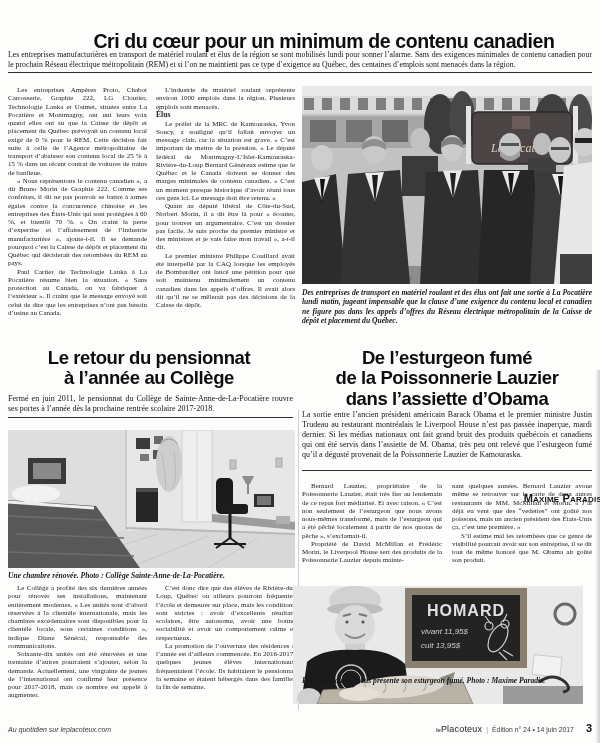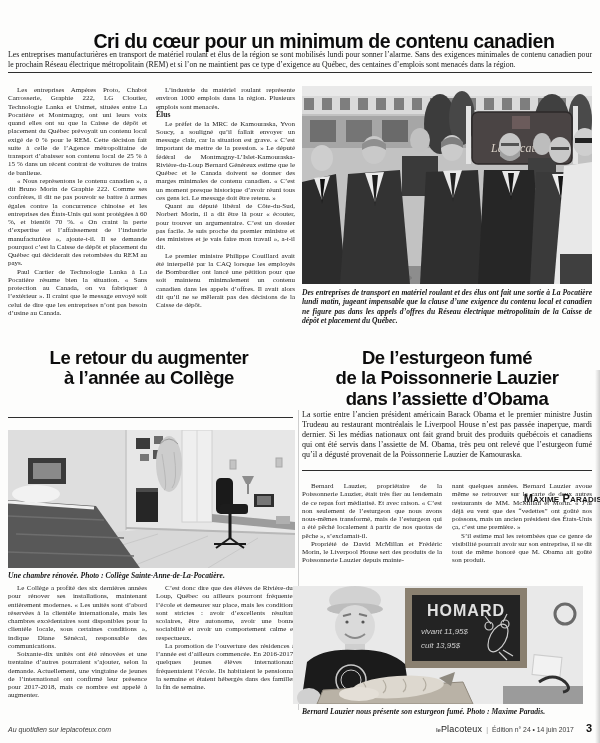--- a/index.html
+++ b/index.html
@@ -130,24 +130,25 @@
       <ellipse cx="283" cy="56" rx="12" ry="14" fill="#cfcfcf"></ellipse>
       <rect x="273" y="52" width="20" height="5" fill="#222222"></rect>
     </svg>
   </div>
 
   <div class="abs caption" style="left:302px;top:288px;width:290px;">Des entreprises de transport en matériel roulant et des élus ont fait une sortie à La Pocatière lundi matin, jugeant impensable que la clause d’une exigence du contenu local et canadien ne figure pas dans les appels d’offres du Réseau électrique métropolitain de la Caisse de dépôt et placement du Québec.</div>
 
   <div class="abs vdivider" style="left:298px;top:410px;height:300px;"></div>
 
   <div class="abs headline h2" style="left:0;width:298px;top:348px;">
-    <div>Le retour du augmenter</div>
+    <div>Le retour du pensionnat</div>
     <div>à l’année au Collège</div>
   </div>
 
+  <div class="abs lede" style="left:8px;width:285px;top:394px;font-size:8px;line-height:1.3;">Fermé en juin 2011, le pensionnat du Collège de Sainte-Anne-de-La-Pocatière rouvre ses portes à l’année dès la prochaine rentrée scolaire 2017-2018.</div>
 
   <div class="abs rule" style="left:8px;width:285px;top:417px;"></div>
   <div class="abs byline" style="left:93px;width:200px;top:418.5px;">Stéphanie Gendron</div>
 
   <div class="abs photo" style="left:8px;top:430px;width:287px;height:138px;">
     <svg width="287" height="138" viewBox="0 0 287 138">
       <rect width="287" height="138" fill="#e7e7e7"></rect>
       <rect width="118" height="138" fill="#dedede"></rect>
       <line x1="118" y1="0" x2="118" y2="100" stroke="#c6c6c6" stroke-width="1.5"></line>
       <polygon points="0,112 150,98 287,104 287,138 0,138" fill="#d8d8d8"></polygon>
@@ -251,21 +252,21 @@
       <ellipse cx="16" cy="112" rx="12" ry="10" fill="#d0d0d0"></ellipse>
       <ellipse cx="152" cy="106" rx="11" ry="9" fill="#cfcfcf"></ellipse>
       <polygon points="30,104 170,96 180,118 24,118" fill="#b9b2a6" stroke="#8f887c"></polygon>
       <ellipse cx="105" cy="101" rx="46" ry="11" fill="#ddd8cf" transform="rotate(-4 105 101)"></ellipse>
       <path d="M70,96 q6,8 0,12 M90,94 q6,8 0,13 M110,93 q6,8 0,13 M130,92 q6,8 0,13" stroke="#b3ada1" stroke-width="1.2" fill="none"></path>
       <ellipse cx="66" cy="108" rx="20" ry="7" fill="#e4dfd7"></ellipse>
       <polygon points="146,92 162,86 158,100" fill="#8f8a80"></polygon>
     </svg>
   </div>
 
-  <div class="abs caption" style="left:302px;top:707px;width:290px;text-align:left;font-style:italic;">Bernard Lauzier nous présente son esturgeon fumé. Photo : Maxime Paradis.</div>
+  <div class="abs caption" style="left:302px;top:676px;width:290px;text-align:left;font-style:italic;">Bernard Lauzier nous présente son esturgeon fumé. Photo : Maxime Paradis.</div>
 
   <div class="abs footer-tagline" style="left:8px;top:726px;">Au quotidien sur leplacoteux.com</div>
 
   <div class="abs footer-right" style="right:8px;top:722px;">
     <span class="brand-le">le</span>
       <span class="brand">Placoteux</span>
     <span class="f-sep">|</span>
     <span class="f-edition">Édition n° 24 • 14 juin 2017</span>
     <span class="f-page">3</span>
   </div>

